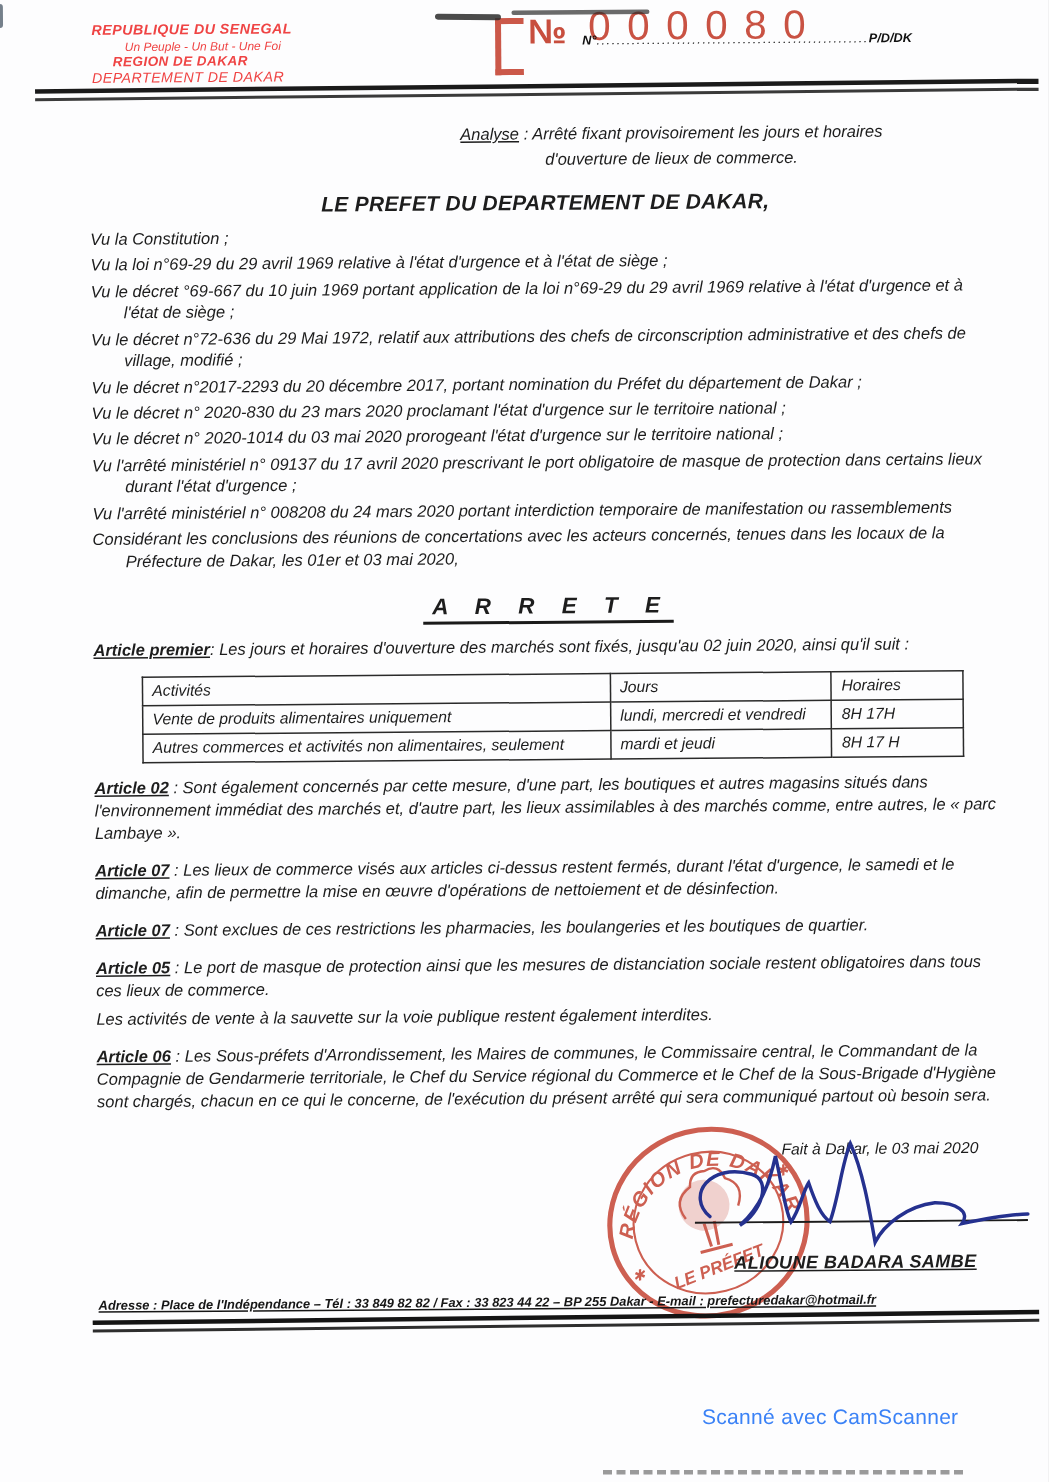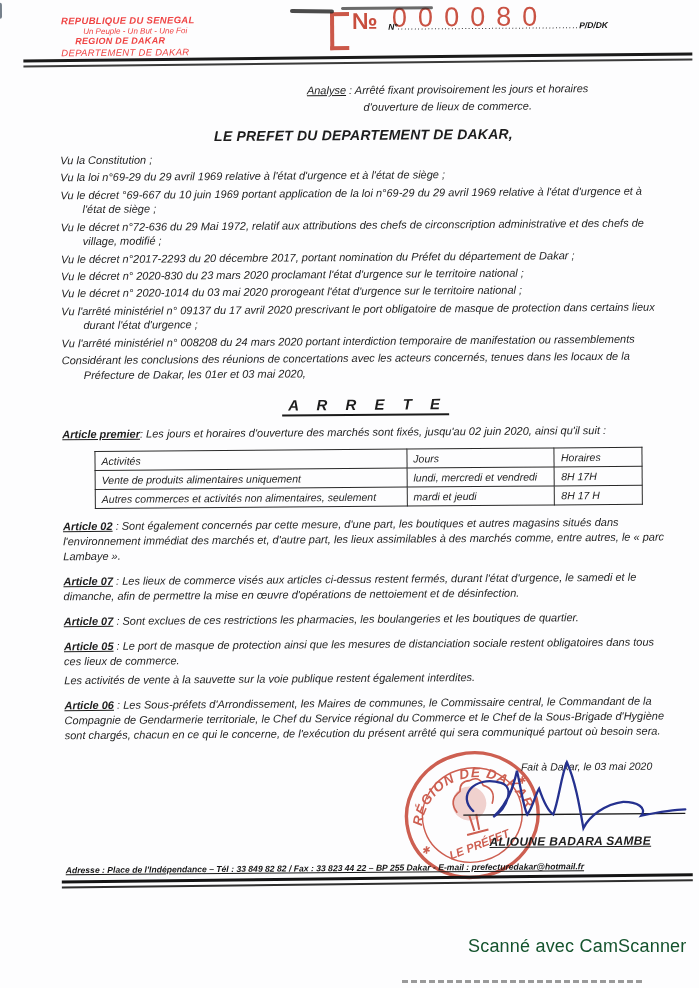--- a/index.html
+++ b/index.html
@@ -56,21 +56,21 @@
   
   .footer-line{position:absolute;left:62px;right:26px;top:863px;font-size:8.6px;font-weight:bold;text-decoration:underline;white-space:nowrap;color:#161616;}
   .footer-rule{position:absolute;left:58px;right:10px;top:877px;height:3px;
     border-top:3.5px solid #141414;border-bottom:2px solid #2e2e2e;transform:rotate(-0.2deg);}
   
   .artifact{position:absolute;background:#2b2b2b;border-radius:2px;}
   .a1{left:293px;top:9px;width:44px;height:4px;transform:rotate(1deg);opacity:.85;}
   .a2{left:344px;top:7px;width:92px;height:3px;opacity:.7;}
   .a3{left:0;top:0;width:5px;height:16px;background:#53606e;opacity:.8;}
   
-  .camscanner{position:absolute;left:468px;top:936px;font-size:18px;color:#14532d;font-style:normal;letter-spacing:.2px;}
+  .camscanner{position:absolute;left:468px;top:936px;font-size:14px;color:#3b82f6;font-style:normal;letter-spacing:.2px;}
   .cam-bar{position:absolute;left:402px;top:980px;width:240px;height:0;border-top:3px dashed #9a9a9a;}
 </style>
 </head>
 <body>
 
 <div class="page">
   <div class="scan">
 
     <div class="letterhead">
       <div class="lh-republic">REPUBLIQUE DU SENEGAL</div>

